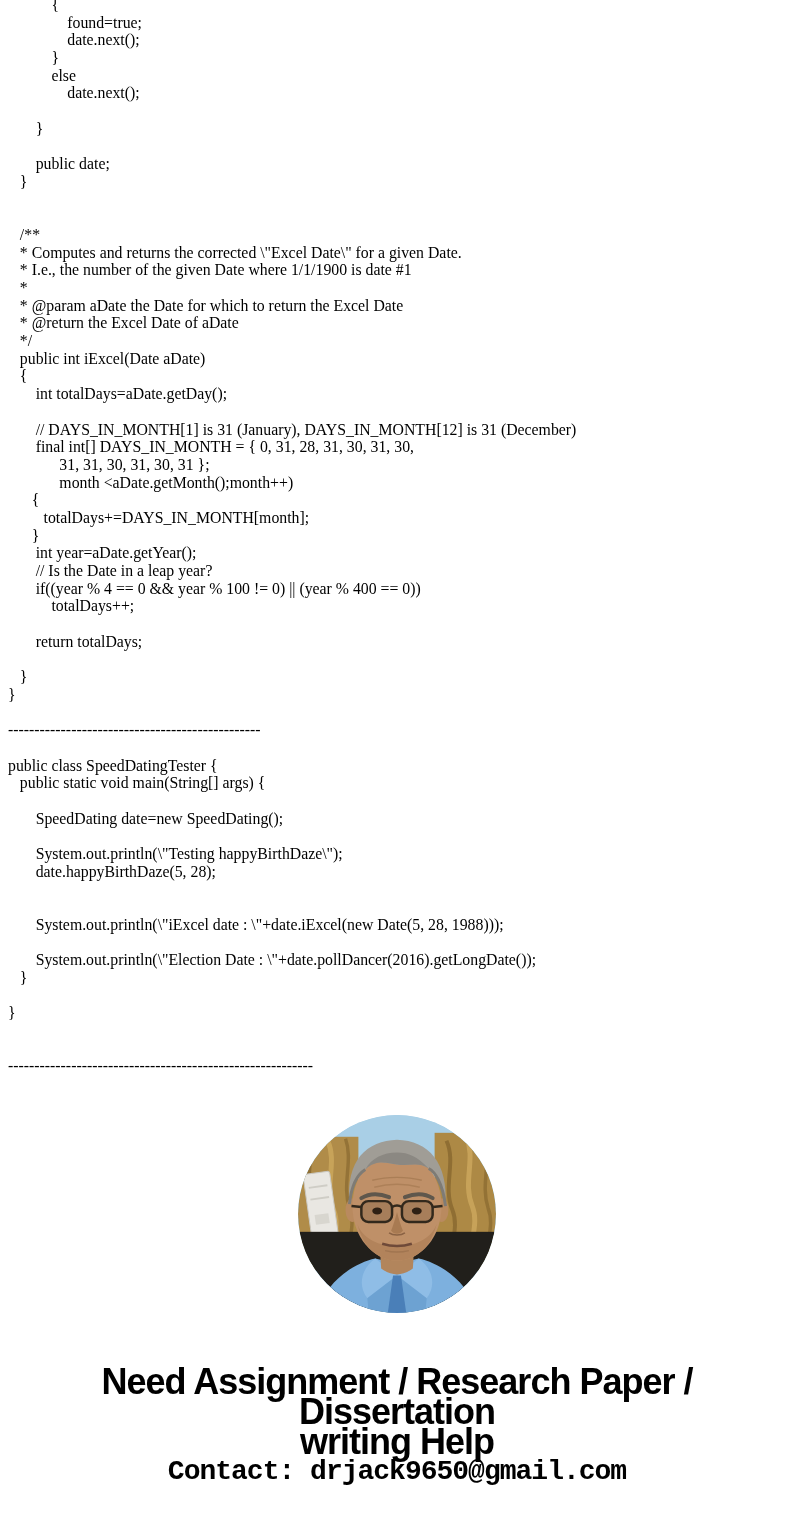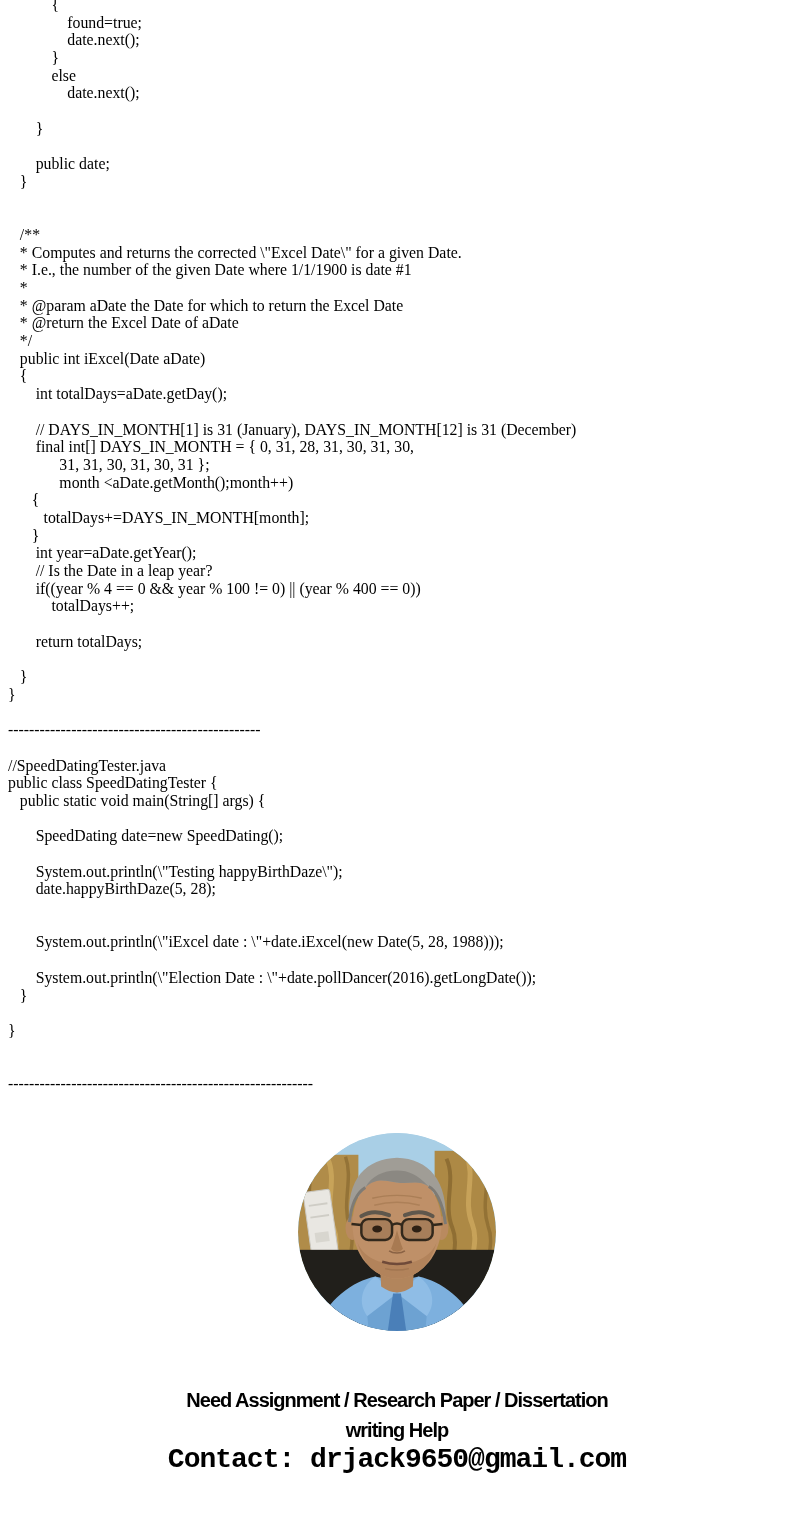--- a/index.html
+++ b/index.html
@@ -44,21 +44,21 @@
   }
   .avatar svg { display: block; }
   .footer {
     margin-top: 54px;
     text-align: center;
     font-family: "Liberation Sans", "DejaVu Sans", sans-serif;
     font-weight: bold;
     color: #000000;
   }
   .footer-heading {
-    font-size: 20px;
+    font-size: 36px;
     line-height: 30px;
     letter-spacing: -1px;
     margin-top: 40px;
   }
   .footer-contact {
     font-size: 28px;
     line-height: 30px;
     letter-spacing: -1px;
     font-family: Liberation Mono, monospace;
   }
@@ -105,21 +105,20 @@
       <div class="code-line">       if((year % 4 == 0 &amp;&amp; year % 100 != 0) || (year % 400 == 0))</div>
       <div class="code-line">           totalDays++;</div>
       <div class="code-line"> </div>
       <div class="code-line">       return totalDays;</div>
       <div class="code-line"> </div>
       <div class="code-line">   }</div>
       <div class="code-line">}</div>
       <div class="code-line"> </div>
       <div class="code-line">------------------------------------------------</div>
       <div class="code-line"> </div>
-      <div class="code-line">//SpeedDatingTester.java</div>
       <div class="code-line">public class SpeedDatingTester {</div>
       <div class="code-line">   public static void main(String[] args) {</div>
       <div class="code-line"> </div>
       <div class="code-line">       SpeedDating date=new SpeedDating();</div>
       <div class="code-line"> </div>
       <div class="code-line">       System.out.println(\"Testing happyBirthDaze\");</div>
       <div class="code-line">       date.happyBirthDaze(5, 28);</div>
       <div class="code-line"> </div>
       <div class="code-line"> </div>
       <div class="code-line">       System.out.println(\"iExcel date : \"+date.iExcel(new Date(5, 28, 1988)));</div>

